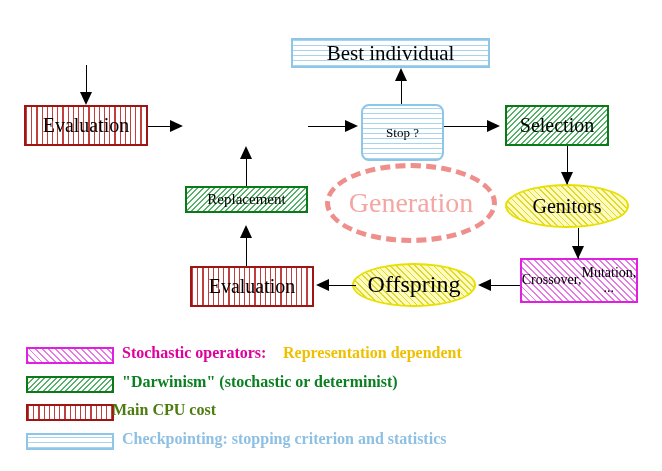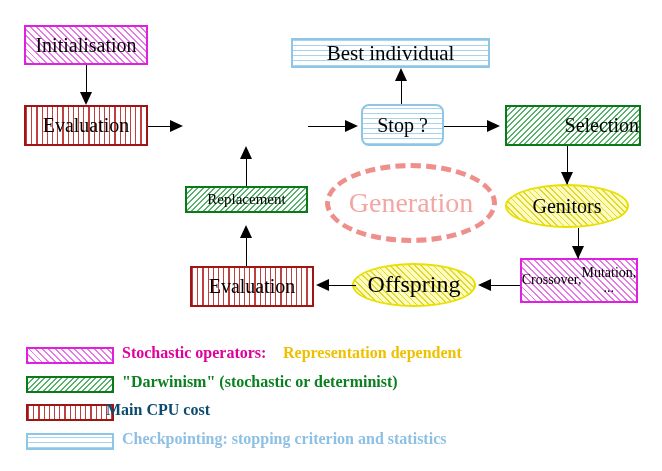--- a/index.html
+++ b/index.html
@@ -63,38 +63,35 @@
 
   
   .legend-swatch{position:absolute;box-sizing:border-box;width:88px;height:17px;}
   .legend-text{position:absolute;white-space:nowrap;font-family:"Liberation Serif",serif;font-weight:bold;}
 </style>
 </head>
 <body>
 
 <div id="canvas">
 
-  <div class="node fill-magenta" style="left:24px;top:25px;width:124px;height:40px;font-size:20px;">
-    <span>Initialisation</span>
-  </div>
 
   <div class="node fill-red" style="left:24px;top:105px;width:124px;height:41px;font-size:20px;">
     <span>Evaluation</span>
   </div>
 
 
   <div class="node fill-blue" style="left:291px;top:38px;width:199px;height:30px;font-size:21px;">
     <span>Best individual</span>
   </div>
 
-  <div class="node fill-blue rounded" style="left:361px;top:104px;width:83px;height:42px;font-size:20px;">
+  <div class="node fill-blue rounded" style="left:361px;top:104px;width:83px;height:57px;font-size:13px;">
     <span>Stop ?</span>
   </div>
 
-  <div class="node fill-green" style="left:505px;top:105px;width:136px;height:41px;font-size:20px;justify-content:flex-end;">
+  <div class="node fill-green" style="left:505px;top:105px;width:104px;height:41px;font-size:20px;">
     <span>Selection</span>
   </div>
 
   <div class="node fill-yellow ellipse" style="left:505px;top:184px;width:124px;height:44px;font-size:20px;">
     <span>Genitors</span>
   </div>
 
   <div class="node fill-magenta" style="left:520px;top:258px;width:118px;height:45px;font-size:14px;flex-direction:row;">
     <span>Crossover,</span>
     <span>Mutation, ...</span>
@@ -150,18 +147,18 @@
   <div class="arrow arrow-u" style="left:240px;top:146px;"></div>
 
   <div class="legend-swatch fill-magenta" style="left:26px;top:347px;"></div>
   <div class="legend-text" style="left:122px;top:344px;font-size:16px;color:#e0009c;">Stochastic operators:</div>
   <div class="legend-text" style="left:283px;top:344px;font-size:16px;color:#f0c000;">Representation dependent</div>
 
   <div class="legend-swatch fill-green" style="left:26px;top:376px;"></div>
   <div class="legend-text" style="left:122px;top:373px;font-size:16px;color:#0a8020;">"Darwinism" (stochastic or determinist)</div>
 
   <div class="legend-swatch fill-red" style="left:26px;top:404px;"></div>
-  <div class="legend-text" style="left:106px;top:401px;font-size:16px;color:#0c4a6e;">Main CPU cost</div>
+  <div class="legend-text" style="left:112px;top:401px;font-size:16px;color:#4d7c0f;">Main CPU cost</div>
 
   <div class="legend-swatch fill-blue" style="left:26px;top:433px;"></div>
   <div class="legend-text" style="left:122px;top:430px;font-size:16px;color:#8ec0e4;text-align:right;">Checkpointing: stopping criterion and statistics</div>
 
 </div>
 
 </body></html>

